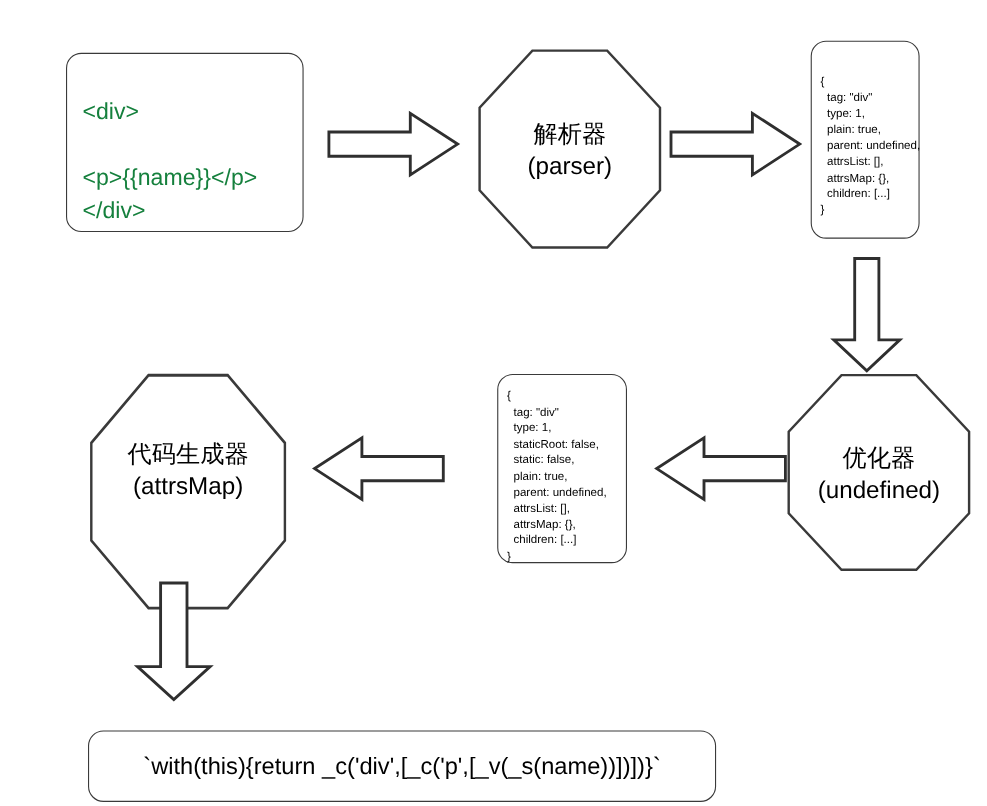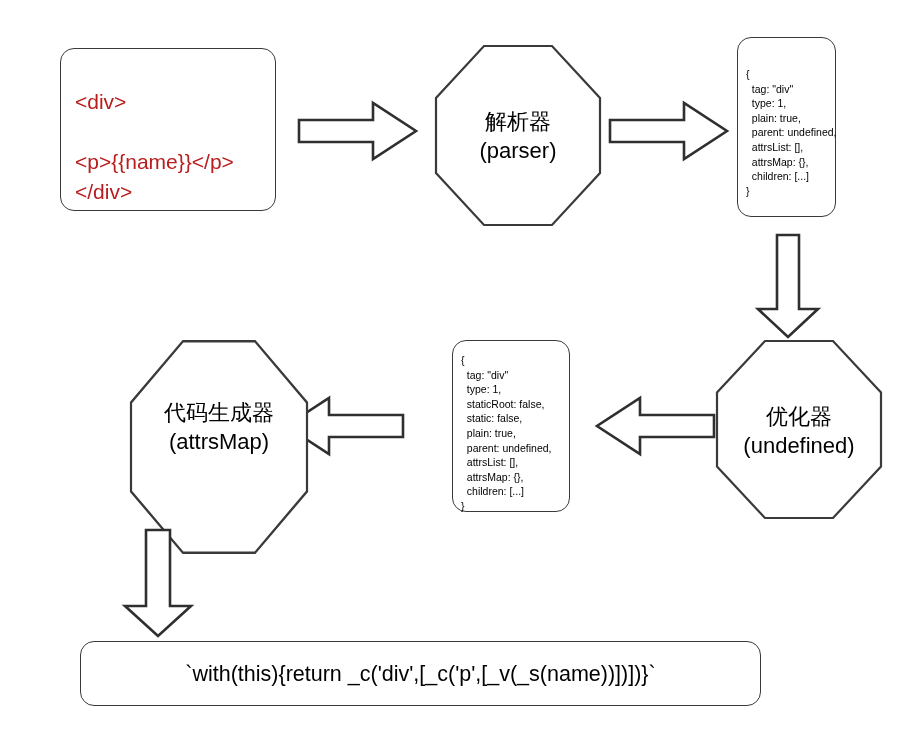--- a/index.html
+++ b/index.html
@@ -25,21 +25,21 @@
     position: absolute;
     box-sizing: border-box;
     border: 1.6px solid #3a3a3a;
     border-radius: 14px;
     background: #ffffff;
   }
 
   .code-big {
     font-size: 21px;
     line-height: 30px;
-    color: #b91c1c;
+    color: #15803d;
     white-space: pre;
   }
 
   .json-box {
     font-size: 10.5px;
     line-height: 14.6px;
     color: #000;
     white-space: pre;
     padding: 0;
   }
@@ -172,33 +172,33 @@
   children: [...]
 }</div>
   </div>
 
   <div class="arrow" style="left:283px; top:395px; width:122px; height:62px;">
     <svg viewBox="0 0 122 62" width="122" height="62">
       <path d="M120,20 L46,20 L46,3 L3,31 L46,59 L46,42 L120,42 Z" fill="#ffffff" stroke="#2f2f2f" stroke-width="2.6" stroke-linejoin="miter"></path>
     </svg>
   </div>
 
-  <div class="octagon" style="left:82px; top:340px; width:178px; height:214px;margin-left:48px;">
+  <div class="octagon" style="left:82px; top:340px; width:178px; height:214px;">
     <svg viewBox="0 0 178 181" preserveAspectRatio="none">
       <polygon points="53,1 125,1 177,53 177,128 125,180 53,180 1,128 1,53" fill="#ffffff" stroke="#3a3a3a" stroke-width="2.2"></polygon>
     </svg>
     <div class="oct-label" style="top:58px;">代码生成器</div>
     <div class="oct-label" style="top:87px;">(attrsMap)</div>
   </div>
 
   <div class="arrow" style="left:122px; top:528px; width:72px; height:110px;">
     <svg viewBox="0 0 72 110" width="72" height="110">
       <path d="M24,2 L48,2 L48,78 L69,78 L36,108 L3,78 L24,78 Z" fill="#ffffff" stroke="#2f2f2f" stroke-width="2.6" stroke-linejoin="miter"></path>
     </svg>
   </div>
 
-  <div class="rbox" style="left:80px; top:641px; width:681px; height:65px;">
+  <div class="rbox" style="left:80px; top:664px; width:571px; height:65px;">
     <div class="flow-center">
       <div class="render-code">`with(this){return _c('div',[_c('p',[_v(_s(name))])])}`</div>
     </div>
   </div>
 
 </div>
 
 </body></html>

